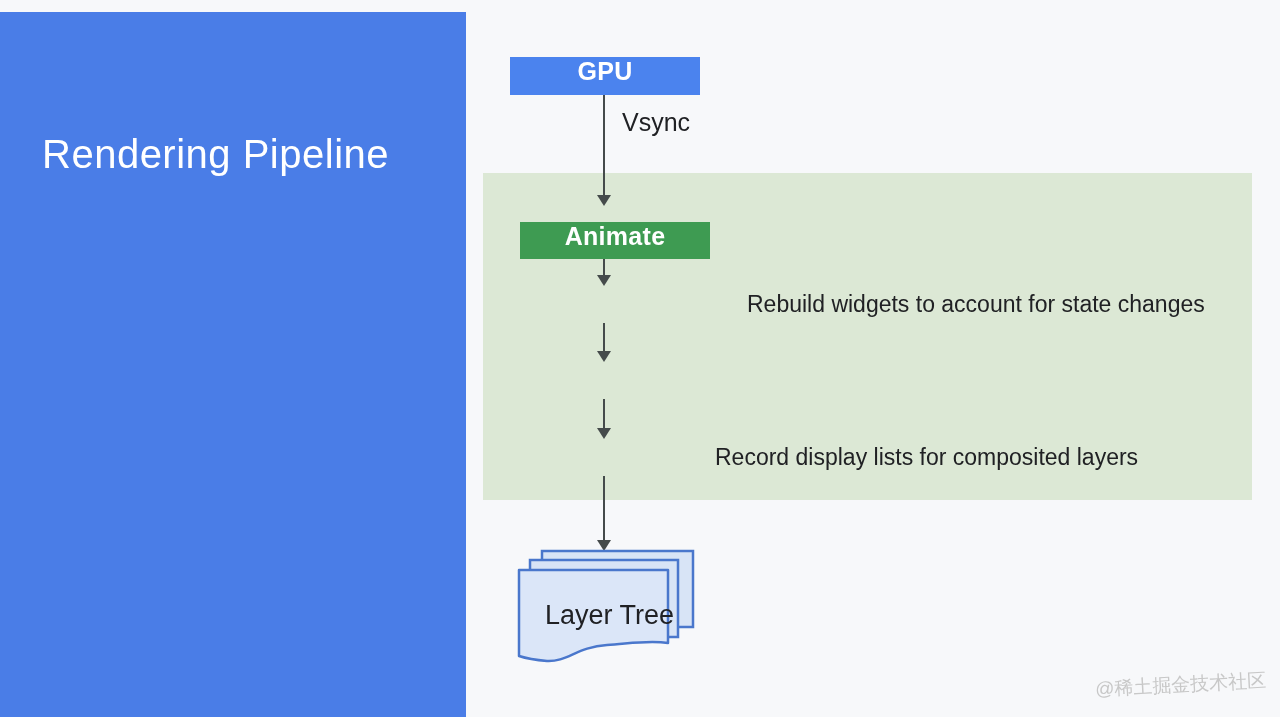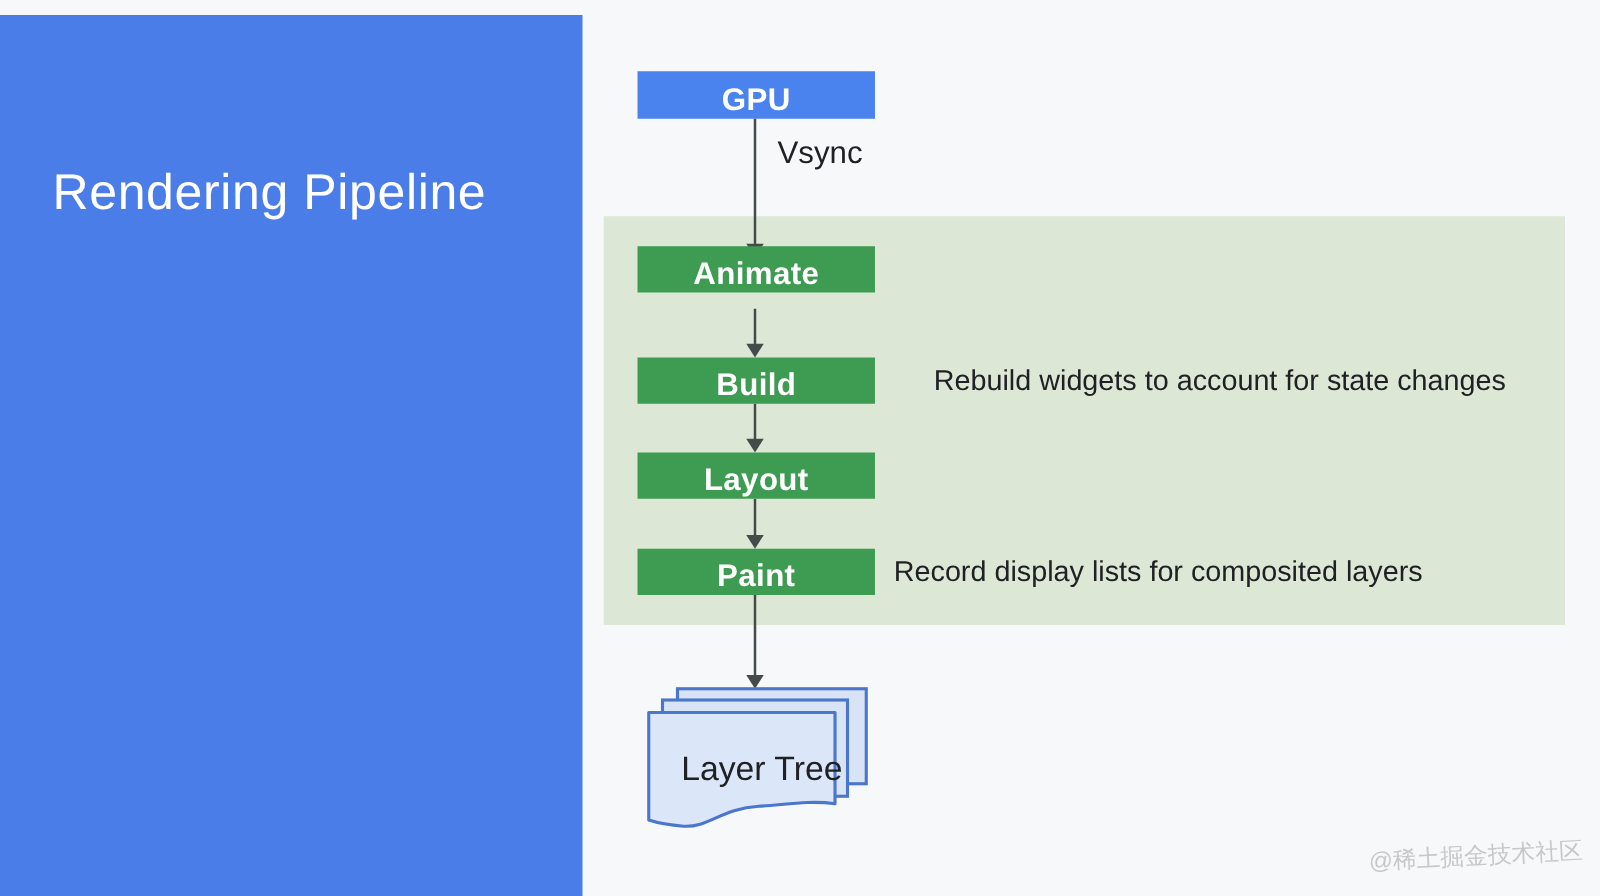--- a/index.html
+++ b/index.html
@@ -23,26 +23,26 @@
 
   
   #stage-panel{
     position:absolute;left:483px;top:173px;width:769px;height:327px;
     background:var(--panel_green,#dce8d5);
   }
 
   
   .node{
     position:absolute;left:510px;width:190px;height:38px;
-    display:flex;align-items:flex-end;justify-content:center;
+    display:flex;align-items:flex-start;justify-content:center;
     color:#ffffff;font-size:25px;font-weight:700;letter-spacing:.3px;
   }
   #gpu-box{top:57px;background:var(--box_blue,#4b83ee);}
   .stage-box{height:37px;background:var(--stage_green,#3e9b52);}
-  #stage-box-0{top:197px;}
+  #stage-box-0{top:222px;margin-left:10px;}
   #stage-box-1{top:286px;}
   #stage-box-2{top:362px;}
   #stage-box-3{top:439px;}
 
   .stage-desc{
     position:absolute;left:715px;width:540px;height:37px;
     display:flex;align-items:center;
     color:var(--text_dark,#202124);font-size:23px;font-weight:400;
     white-space:nowrap;
   }
@@ -111,32 +111,23 @@
   <div id="arrow-gpu-animate" class="varrow"></div>
   <div id="arrow-animate-build" class="varrow"></div>
   <div id="arrow-build-layout" class="varrow"></div>
   <div id="arrow-layout-paint" class="varrow"></div>
   <div id="arrow-paint-layertree" class="varrow"></div>
 
   <div id="stage-box-0" class="node stage-box">
     <span>Animate</span>
   </div>
 
-  <div id="stage-box-1" class="node stage-box">
-    <span>Build</span>
-  </div>
   <div id="stage-desc-1" class="stage-desc">Rebuild widgets to account for state changes</div>
 
-  <div id="stage-box-2" class="node stage-box">
-    <span>Layout</span>
-  </div>
 
-  <div id="stage-box-3" class="node stage-box">
-    <span>Paint</span>
-  </div>
   <div id="stage-desc-3" class="stage-desc">Record display lists for composited layers</div>
 
   <svg id="layer-tree" viewBox="0 0 200 125" xmlns="http://www.w3.org/2000/svg">
     <rect x="37" y="6" width="151" height="76" fill="#d8e4f6" stroke="#4a77cc" stroke-width="2.5"></rect>
     <rect x="25" y="15" width="148" height="77" fill="#d8e4f6" stroke="#4a77cc" stroke-width="2.5"></rect>
     <path d="M14,25 L163,25 L163,98
              C 142,95 122,99 102,100
              C 72,102 62,117 42,116
              C 30,115 20,113 14,111 Z" fill="#dbe6f8" stroke="#4a77cc" stroke-width="2.5" stroke-linejoin="round"></path>
   </svg>

